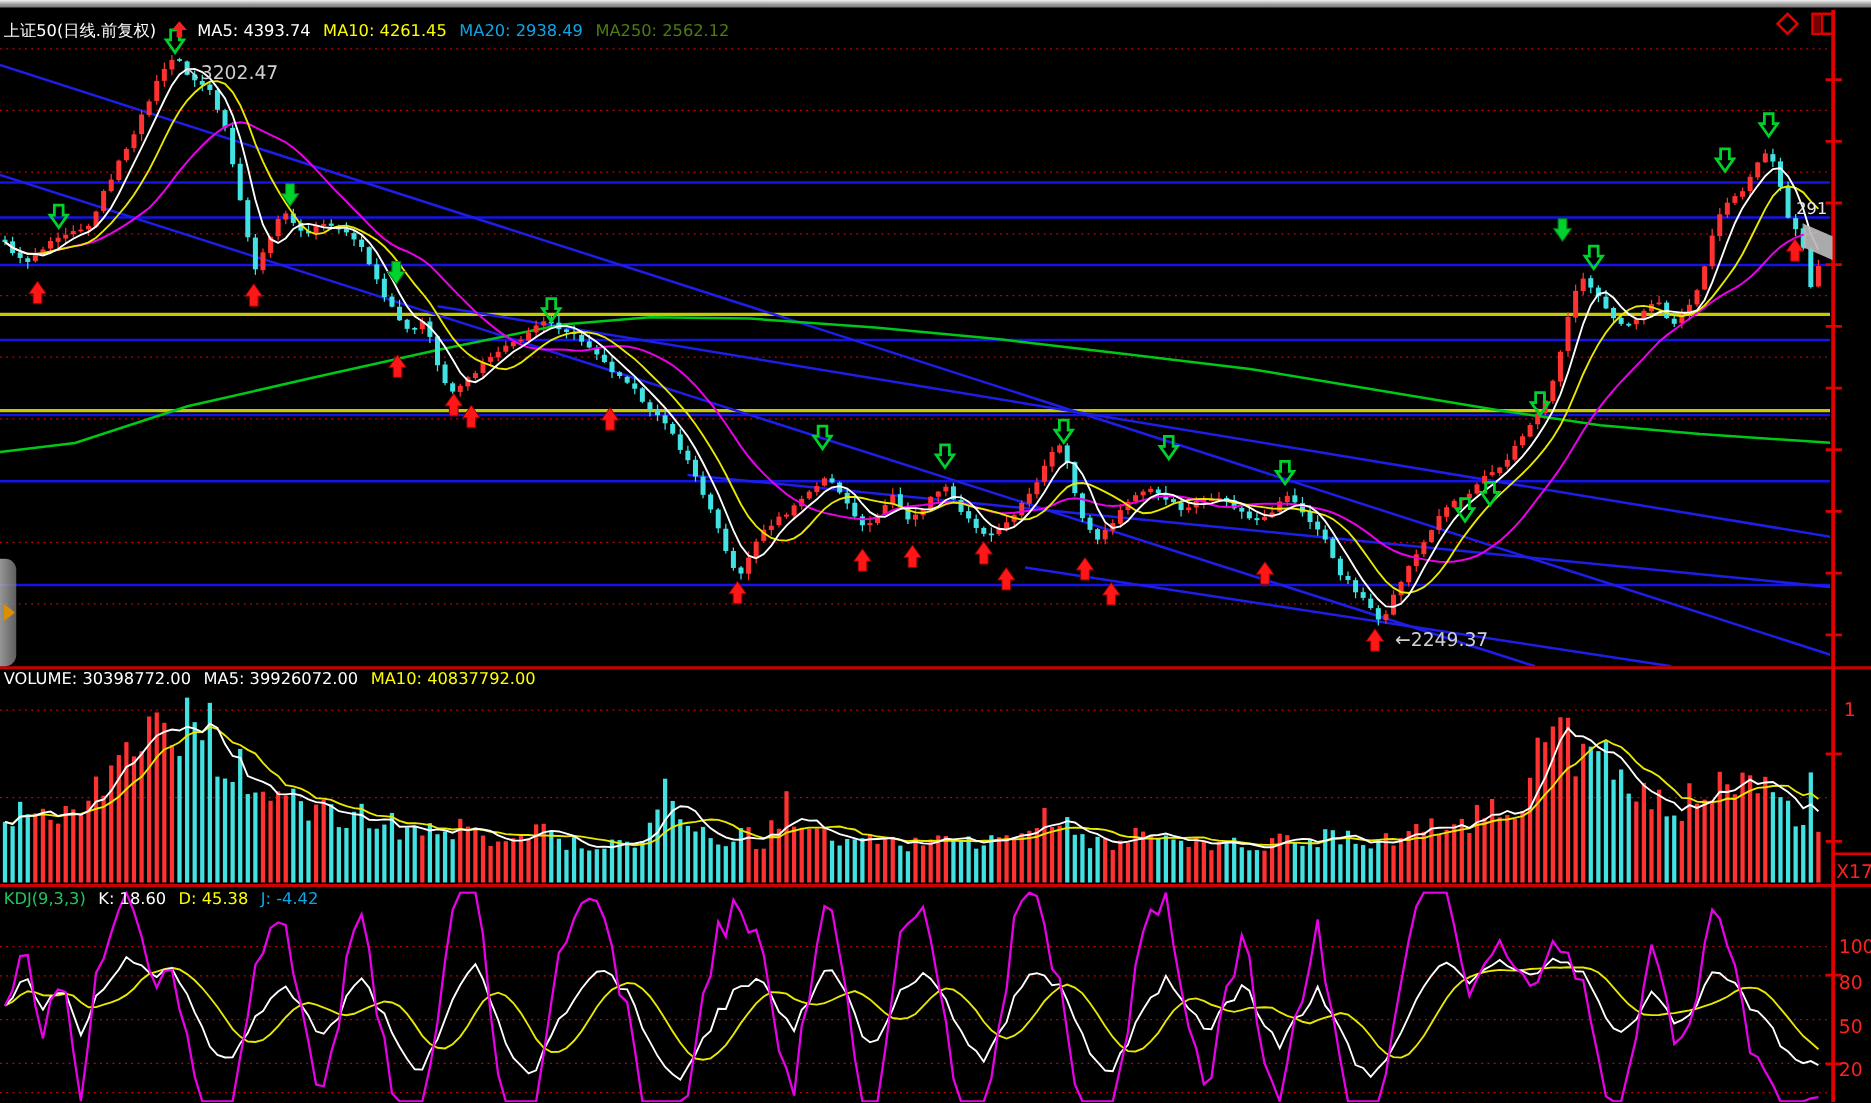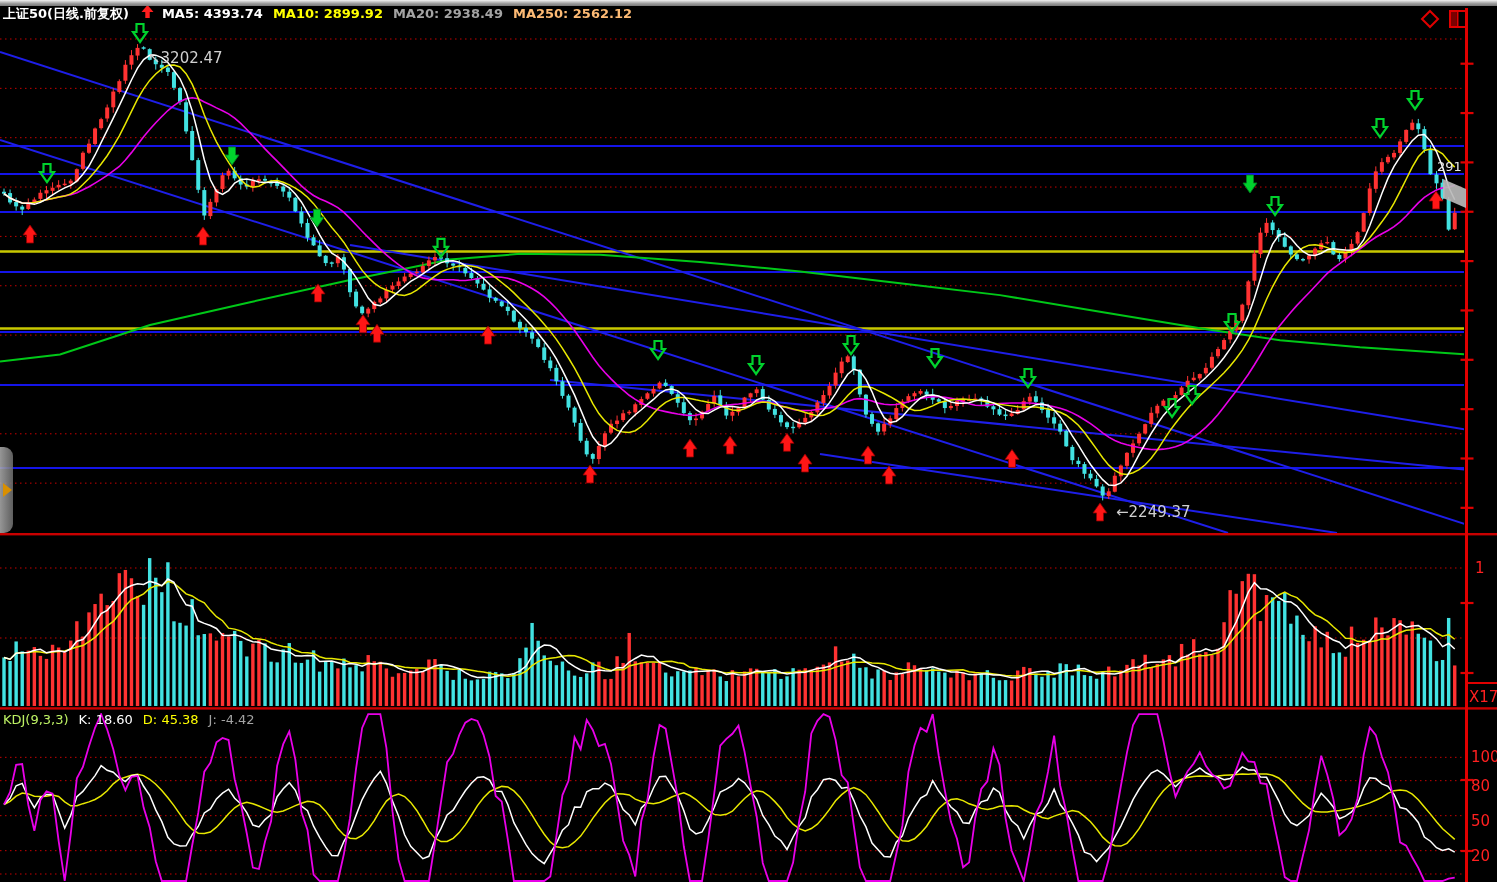--- a/index.html
+++ b/index.html
@@ -3,28 +3,28 @@
 <meta charset="utf-8">
 <style>
   html,body{margin:0;padding:0;background:#000;}
   #app{position:relative;width:1497px;height:882px;background:#000;overflow:hidden;
        font-family:"DejaVu Sans","Liberation Sans",sans-serif;}
   .topbar{position:absolute;top:0;left:0;width:1497px;height:6px;
           background:linear-gradient(#f2f2f2,#9a9a9a 60%,#787878);z-index:9;}
   svg{position:absolute;top:0;left:0;}
   .hdr{position:absolute;left:3px;display:flex;gap:10px;font-size:13px;line-height:16px;
        white-space:nowrap;z-index:6;align-items:center;}
-  .hdr-main{top:4px;font-weight:bold;}
+  .hdr-main{top:16px;}
   .hdr-vol{top:536px;}
   .hdr-kdj{top:712px;}
   .c-white{color:#ffffff;}
-  .c-gray{color:#bef264;}
+  .c-gray{color:#22c55e;}
   .c-yellow{color:#ffff00;}
-  .c-magenta{color:#a3a3a3;}
-  .c-green{color:#fdba74;}
+  .c-magenta{color:#0ea5e9;}
+  .c-green{color:#4d7c0f;}
   .arrow-ico{display:inline-block;margin:0 -2px 0 2px;}
   .lefttab{position:absolute;left:0;top:447px;width:13px;height:86px;z-index:7;
            background:linear-gradient(90deg,#b0b0b0,#6f6f6f);opacity:.85;
            border-radius:0 9px 9px 0;}
   .lefttab .tri{position:absolute;left:3px;top:36px;width:0;height:0;
                 border-left:9px solid #ffa800;border-top:7px solid transparent;
                 border-bottom:7px solid transparent;}
   .icons{position:absolute;top:8px;left:1420px;z-index:8;display:flex;gap:8px;align-items:center;}
 </style>
 </head>
@@ -34,25 +34,30 @@
   <div class="topbar"></div>
 
   <div class="hdr hdr-main">
     <span class="c-white">上证50(日线.前复权)</span>
     <span class="arrow-ico">
       <svg width="13" height="15" style="position:static">
           <polygon points="6.5,1 12.5,8 8.7,8 8.7,14 4.3,14 4.3,8 0.5,8" fill="#ff1e1e"></polygon>
         </svg>
     </span>
     <span class="c-white">MA5: 4393.74</span>
-    <span class="c-yellow">MA10: 2899.92</span>
+    <span class="c-yellow">MA10: 4261.45</span>
     <span class="c-magenta">MA20: 2938.49</span>
     <span class="c-green">MA250: 2562.12</span>
   </div>
 
+  <div class="hdr hdr-vol">
+    <span class="c-white">VOLUME: 30398772.00</span>
+    <span class="c-white">MA5: 39926072.00</span>
+    <span class="c-yellow">MA10: 40837792.00</span>
+  </div>
 
   <div class="hdr hdr-kdj">
     <span class="c-gray">KDJ(9,3,3)</span>
     <span class="c-white">K: 18.60</span>
     <span class="c-yellow">D: 45.38</span>
     <span class="c-magenta">J: -4.42</span>
   </div>
 
   <div class="icons">
     <svg width="20" height="22" style="position:static">

